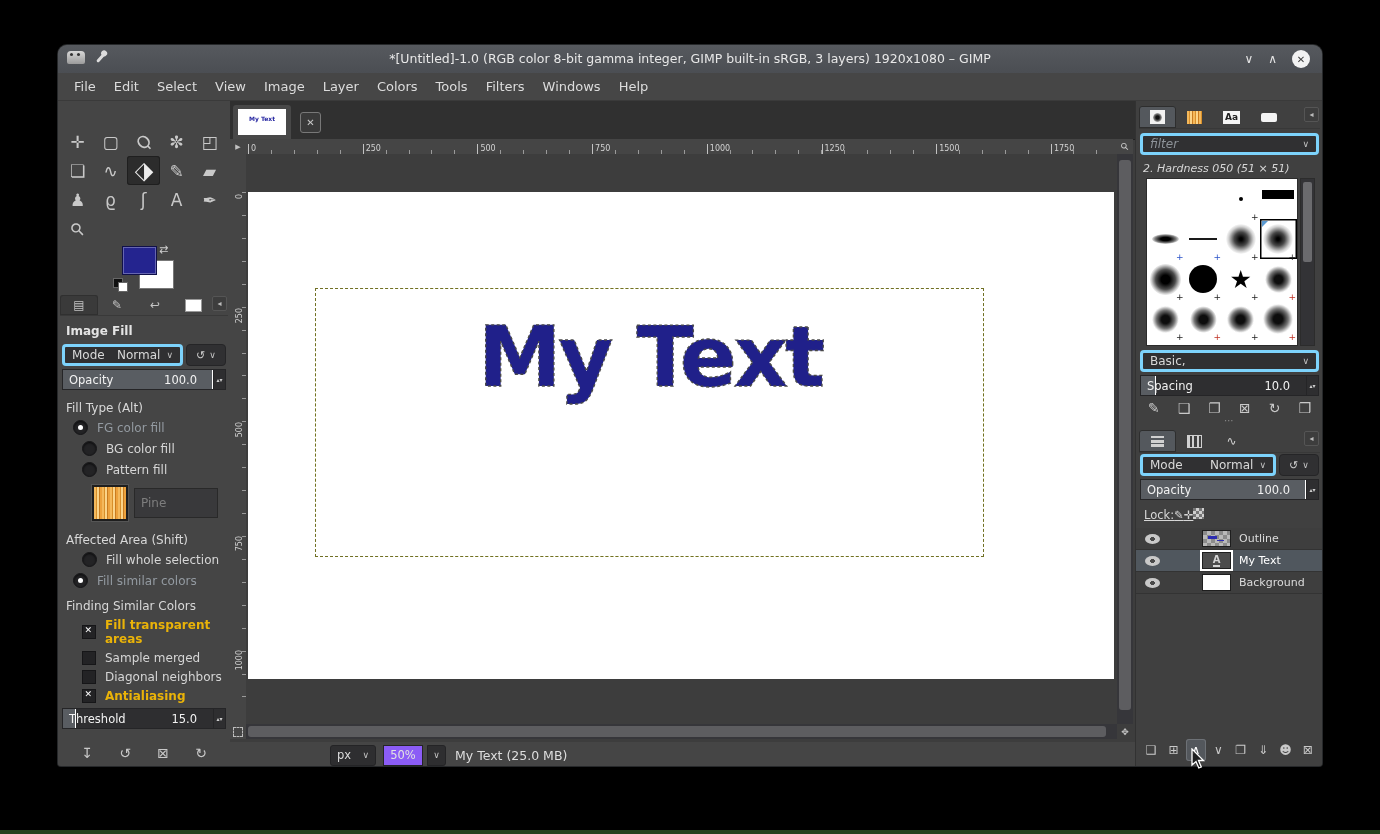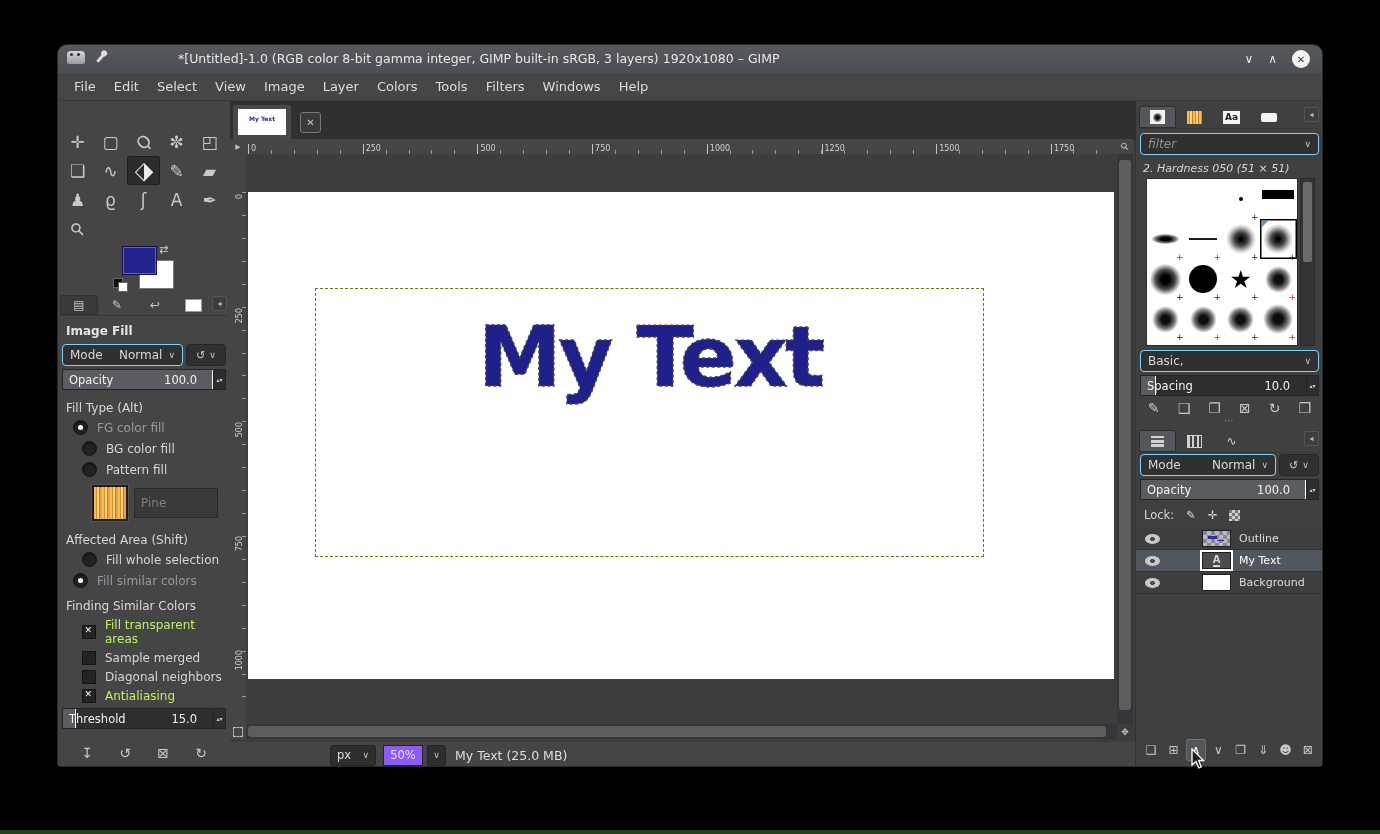--- a/index.html
+++ b/index.html
@@ -1,21 +1,21 @@
 <!DOCTYPE html>
 <html><head>
 <meta charset="utf-8">
 <style>
   html,body{margin:0;padding:0;background:#000;}
   body{width:1380px;height:834px;position:relative;font-family:"DejaVu Sans","Liberation Sans",sans-serif;overflow:hidden;}
   .abs{position:absolute;}
   
   .win{position:absolute;left:58px;top:45px;width:1264px;height:721px;background:#434343;border-radius:9px 9px 3px 3px;overflow:hidden;box-shadow:0 0 0 1px #26282a;}
   .titlebar{position:absolute;left:0;top:0;right:0;height:28px;background:linear-gradient(#56595e,#4b4e53);}
-  .title{position:absolute;left:120px;right:120px;top:0;height:28px;line-height:28px;text-align:left;font-size:12.5px;color:#e8e8e8;white-space:nowrap;overflow:hidden;}
+  .title{position:absolute;left:120px;right:120px;top:0;height:28px;line-height:28px;text-align:center;font-size:12.5px;color:#e8e8e8;white-space:nowrap;overflow:hidden;}
   .tb-left{position:absolute;left:9px;top:6px;display:flex;gap:10px;align-items:center;}
   .wilber{width:18px;height:13px;background:linear-gradient(#d8d8d8,#9b9b9b);border-radius:4px 4px 2px 2px;position:relative;}
   .wilber::after{content:"";position:absolute;left:3px;top:2px;width:3px;height:3px;background:#333;border-radius:50%;box-shadow:7px 0 0 #333;}
   .pin{width:12px;height:2.5px;background:#dcdcdc;transform:rotate(-48deg);border-radius:2px;position:relative;}
   .pin::after{content:"";position:absolute;right:-2px;top:-2px;width:6px;height:6px;background:#dcdcdc;border-radius:50%;}
   .tb-right{position:absolute;right:12px;top:0;height:28px;display:flex;gap:15px;align-items:center;}
   .winbtn{color:#e4e4e4;font-size:12px;line-height:1;}
   .closebtn{width:18px;height:18px;background:#f2f2f2;border-radius:50%;color:#3a3a3a;font-size:10px;display:flex;align-items:center;justify-content:center;}
   .menubar{position:absolute;top:28px;left:0;right:0;height:27px;background:#464646;border-bottom:1px solid #3a3a3a;display:flex;align-items:center;padding-left:7px;}
   .menu-item{padding:0 9px;font-size:13px;color:#dcdcdc;}
@@ -33,39 +33,39 @@
   .minibw{position:absolute;left:55px;top:33px;width:14px;height:12px;z-index:3;}
   .minibw .b{position:absolute;left:0;top:0;width:8px;height:8px;background:#111;border:1px solid #666;}
   .minibw .w{position:absolute;left:5px;top:4px;width:8px;height:8px;background:#fff;border:1px solid #666;}
   .dock-tabs{display:flex;align-items:flex-end;height:22px;margin:2px 2px 0 2px;border-bottom:1px solid #393939;position:relative;}
   .dock-tab{width:38px;height:20px;display:flex;align-items:center;justify-content:center;color:#c5c5c5;font-size:12px;}
   .dock-tab.active{background:#3a3a3a;box-shadow:inset 0 0 0 1px #303030;border-radius:3px 3px 0 0;}
   .thumb-mini{width:15px;height:11px;background:#fff;border:1px solid #999;}
   .collapse{position:absolute;right:1px;top:3px;font-size:8px;color:#bbb;border:1px solid #555;background:#3d3d3d;width:13px;height:13px;display:flex;align-items:center;justify-content:center;border-radius:2px;}
   .section-title{font-weight:bold;font-size:12px;color:#e4e4e4;padding:8px 8px 5px;}
   .mode-row{display:flex;gap:3px;margin:1px 4px 3px;}
-  .dropdown{background:#303032;border:1px solid #7dd3fc;border-radius:4px;height:22px;display:flex;align-items:center;padding:0 7px;font-size:12px;color:#d8d8d8;box-sizing:border-box;}
+  .dropdown{background:#303032;border:3px solid #7dd3fc;border-radius:4px;height:22px;display:flex;align-items:center;padding:0 7px;font-size:12px;color:#d8d8d8;box-sizing:border-box;}
   .mode-dd{flex:1;}
   .dd-right{margin-left:auto;display:flex;gap:6px;align-items:center;}
   .chev{font-size:9px;color:#c4c4c4;}
   .reset-btn{width:40px;background:#303032;border:1px solid #252527;border-radius:4px;display:flex;align-items:center;justify-content:center;gap:4px;color:#ccc;font-size:11px;box-sizing:border-box;}
   .slider{position:relative;height:19px;background:#2e2e30;border:1px solid #252527;margin:3px 4px;display:flex;align-items:center;font-size:11.5px;color:#f2f2f2;overflow:hidden;}
   .slider .fill{position:absolute;left:0;top:0;bottom:0;background:#595d62;}
   .slider .caret{position:absolute;top:0;bottom:0;width:1px;background:#fff;}
   .slider .lab{position:relative;padding-left:6px;z-index:1;}
   .slider .val{position:relative;margin-left:auto;padding-right:16px;z-index:1;}
   .spin{position:relative;width:11px;height:100%;display:flex;flex-direction:column;align-items:center;justify-content:center;font-size:6px;color:#ccc;line-height:5px;border-left:1px solid #252527;background:#2e2e30;z-index:1;}
   .fill-100{width:calc(100% - 12px);} .fill-th{width:12px;} .fill-sp{width:14px;}
   .group-label{font-size:12px;color:#d8d8d8;padding:8px 8px 2px;}
   .radio-row{display:flex;align-items:center;gap:9px;padding:3px 0 3px 24px;font-size:12px;color:#d6d6d6;}
   .radio-row.dim{color:#939aa1;padding-left:15px;}
   .radio{width:13px;height:13px;border-radius:50%;background:#232325;border:1px solid #161618;box-shadow:inset 0 1px 2px rgba(0,0,0,.7);position:relative;flex:none;}
   .radio.on::after{content:"";position:absolute;left:4px;top:4px;width:5px;height:5px;border-radius:50%;background:#fff;}
   .check-row{display:flex;align-items:center;gap:9px;padding:2.5px 0 2.5px 24px;font-size:12px;color:#d6d6d6;}
-  .check-row.dim{color:#bef264;}
+  .check-row.dim{color:#eab308;font-weight:bold;}
   .checkbox{width:12px;height:12px;background:#232325;border:1px solid #161618;position:relative;flex:none;}
   .checkbox.on::after{content:"✕";position:absolute;left:1.5px;top:-0.5px;font-size:9px;color:#fff;}
   .pattern-row{display:flex;align-items:center;gap:6px;padding:5px 0 4px 34px;}
   .pattern-swatch{width:32px;height:32px;border:2px solid #1e1e1e;outline:1px solid #555;background:repeating-linear-gradient(90deg,#f4b95c 0 2px,#d88f2a 2px 3px,#fbd489 3px 5px,#c97c20 5px 6px,#eda23d 6px 8px);}
   .pattern-entry{width:84px;height:24px;background:#39393b;border:1px solid #292929;display:flex;align-items:center;padding:14px 6px;font-size:12px;color:#7e7e7e;box-sizing:border-box;}
   .to-bottom{position:absolute;bottom:5px;left:0;right:0;display:flex;justify-content:space-around;padding:0 10px;color:#c9c9c9;font-size:14px;}
   .to-bottom span{width:20px;text-align:center;}
   
   .center{position:absolute;left:172px;top:0;width:905px;height:100%;background:#3d3d3d;}
   .tabstrip{position:absolute;top:0;left:0;right:0;height:38px;background:#303030;border-bottom:1px solid #232323;}
@@ -134,21 +134,21 @@
   .mk::after{content:"+";position:absolute;right:1px;bottom:-3px;font-size:9px;color:#222;}
   .mkb::after{content:"+";position:absolute;right:1px;bottom:-3px;font-size:9px;color:#2a52c8;}
   .mkr::after{content:"+";position:absolute;right:1px;bottom:-3px;font-size:9px;color:#c03226;}
   .tri-b::before{content:"";position:absolute;left:2px;top:2px;border-left:6px solid transparent;border-bottom:6px solid #5a9ad2;transform:rotate(180deg);}
   .tri-r::before{content:"";position:absolute;left:2px;bottom:2px;border-right:7px solid transparent;border-bottom:7px solid #e2574a;}
   .brush-scroll{position:absolute;left:154px;top:0;width:15px;height:168px;background:#333336;border:1px solid #2c2c2c;box-sizing:border-box;}
   .bthumb{position:absolute;left:2px;right:2px;top:3px;height:80px;background:#6b6b6e;border-radius:2px;}
   .basic-dd{margin:4px 4px 0;}
   .brush-actions{display:flex;justify-content:space-between;margin:4px 12px 0;color:#c9c9c9;font-size:14px;}
   .splitter{height:9px;display:flex;align-items:center;justify-content:center;color:#8a8a8a;font-size:10px;letter-spacing:1px;}
-  .lock-row{display:flex;align-items:center;gap:12px;padding:5px 8px 4px;font-size:11.5px;color:#d6d6d6;}
+  .lock-row{display:flex;padding:5px 8px 4px;font-size:11.5px;color:#d6d6d6;text-decoration:underline;}
   .checker-mini{width:11px;height:11px;background-image:linear-gradient(45deg,#cfcfcf 25%,transparent 25%,transparent 75%,#cfcfcf 75%),linear-gradient(45deg,#cfcfcf 25%,transparent 25%,transparent 75%,#cfcfcf 75%);background-size:6px 6px;background-position:0 0,3px 3px;background-color:#777;}
   .layer-list{margin-top:2px;}
   .layer-row{position:relative;height:21px;display:flex;align-items:center;background:#3e3e3e;border-bottom:1px solid #333;}
   .layer-row.sel{background:#50575e;}
   .eye{margin-left:9px;width:15px;height:10px;border-radius:50%;background:radial-gradient(circle at 50% 50%,#4a4a4a 0 2.2px,#c9c9c9 2.2px);}
   .lthumb{position:relative;margin-left:42px;width:29px;height:17px;border:1px solid #1e1e1e;box-sizing:border-box;}
   .lthumb.checker{background-image:linear-gradient(45deg,#b9b9b9 25%,transparent 25%,transparent 75%,#b9b9b9 75%),linear-gradient(45deg,#b9b9b9 25%,transparent 25%,transparent 75%,#b9b9b9 75%);background-size:8px 8px;background-position:0 0,4px 4px;background-color:#8b8b8b;}
   .lthumb.outline-marks::after{content:"";position:absolute;left:5px;top:5px;width:9px;height:2.5px;background:#2c2cb0;box-shadow:8px 3px 0 -1px #2c2cb0;}
   .lthumb.texty{background:#4c4c4c;outline:2px solid #fff;display:flex;align-items:center;justify-content:center;}
   .lthumb.texty::after{content:"A";color:#d4d4d4;font-size:10px;font-weight:bold;border-bottom:2px solid #d4d4d4;line-height:11px;}

